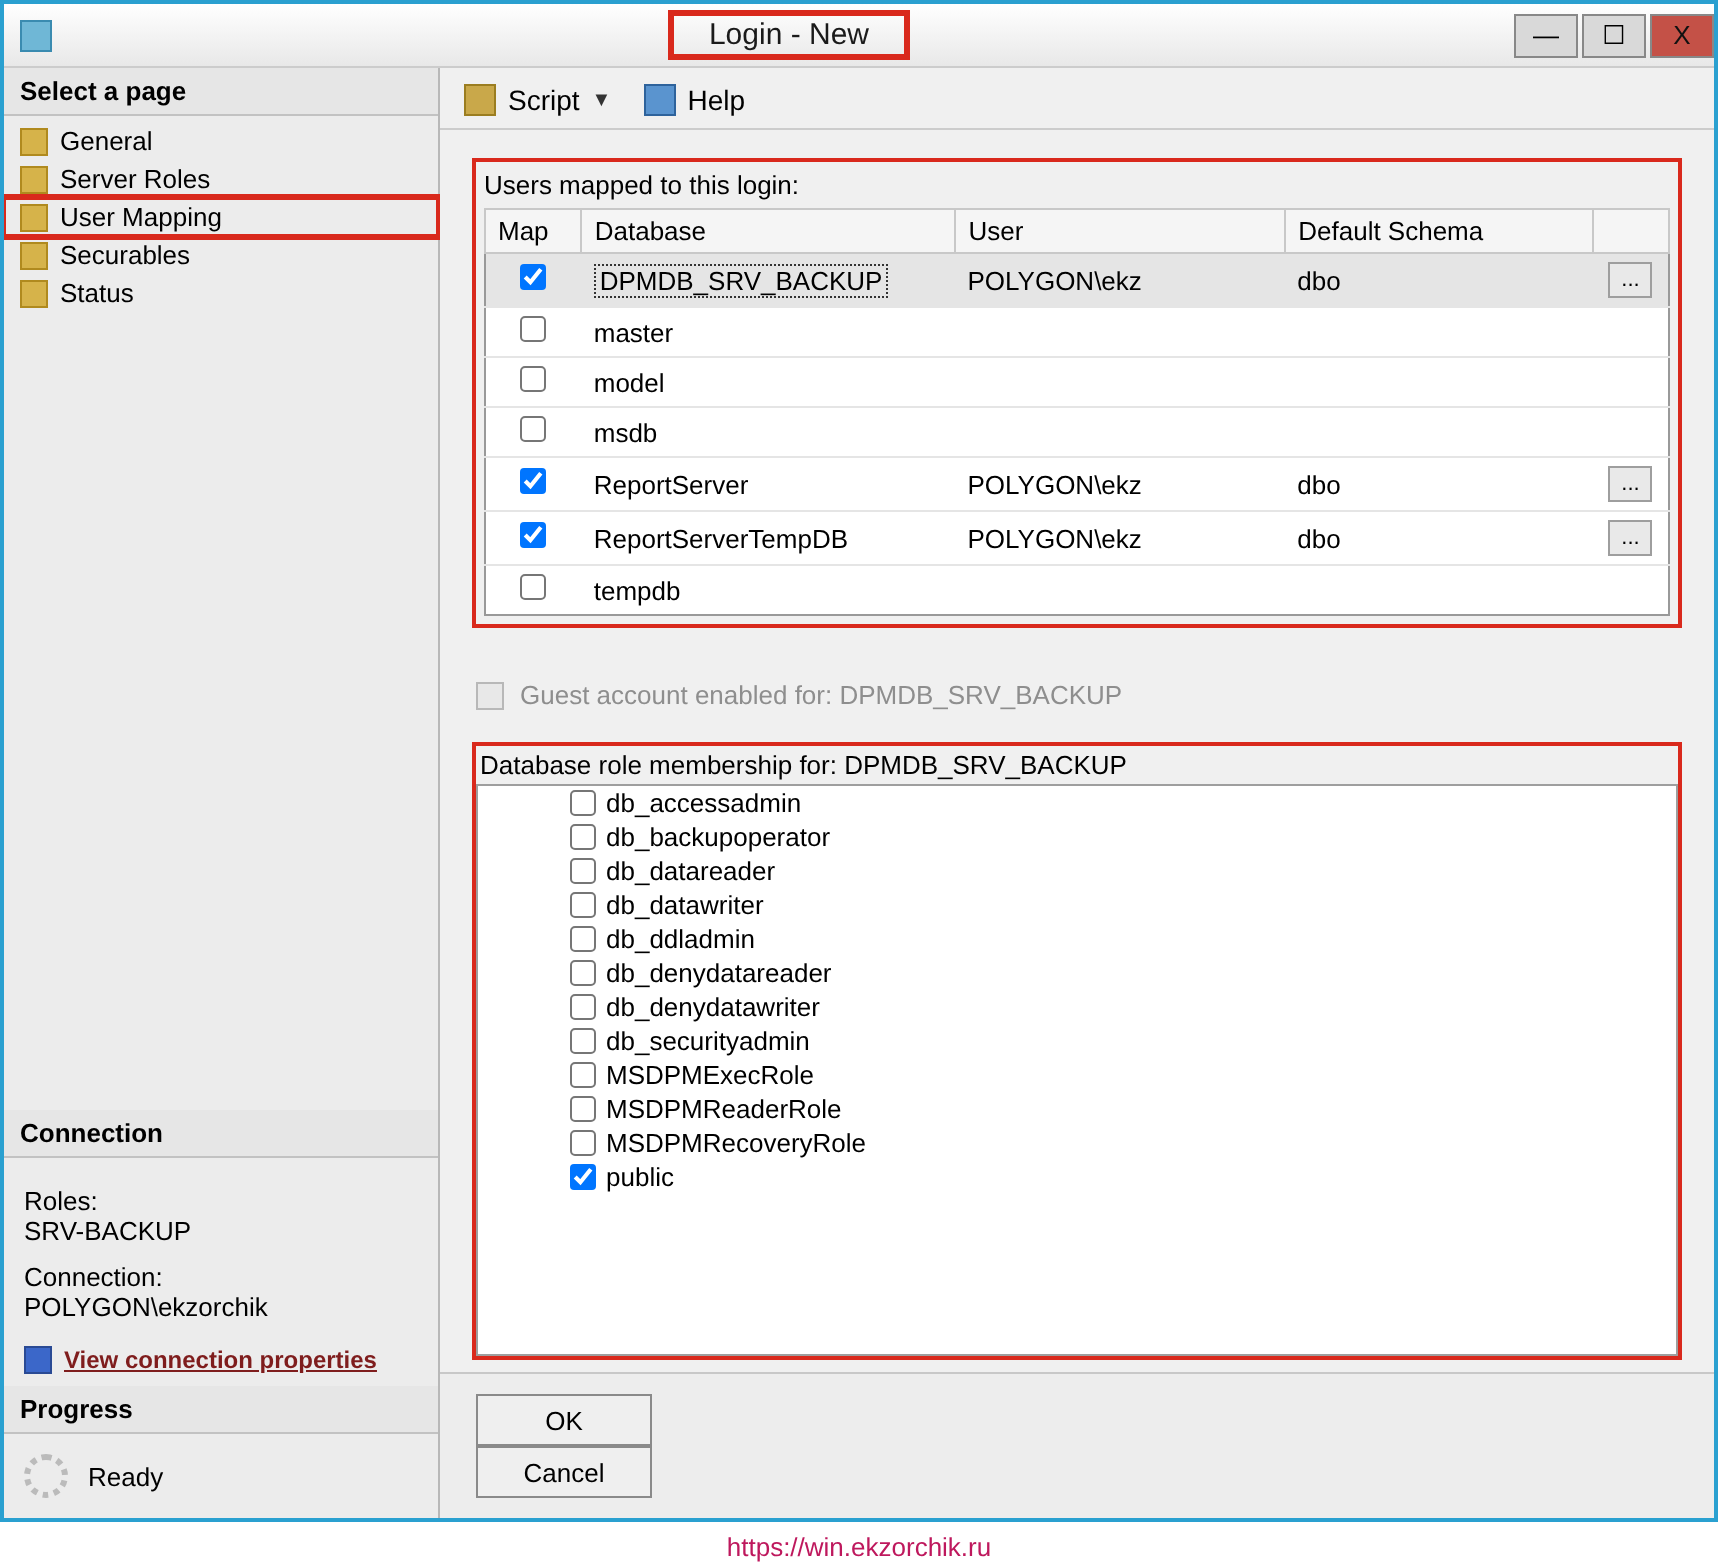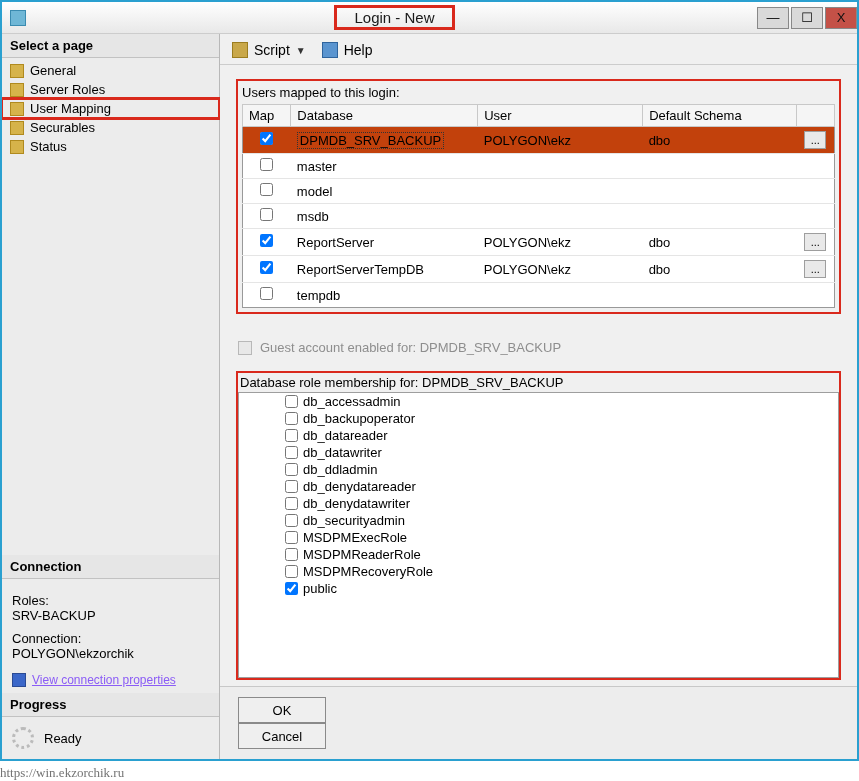--- a/index.html
+++ b/index.html
@@ -92,21 +92,21 @@
   .page-icon {
     width: 14px; height: 14px;
     background: #d6b34a;
     border: 1px solid #b08a1e;
   }
   .connection-body { padding: 6px 10px; font-size: 13px; }
   .connection-body .label { margin-top: 8px; }
   .connection-body .value { margin-bottom: 4px; }
   .link-row { display: flex; align-items: center; gap: 6px; margin-top: 12px; }
   .link-row .icon { width: 14px; height: 14px; background: #3b67c9; border: 1px solid #2a4a94; }
-  .link-row a { color: #8b5cf6; text-decoration: underline; font-size: 12px; }
+  .link-row a { color: #7f1d1d; text-decoration: underline; font-size: 12px; font-weight: bold; }
   .progress-body { padding: 10px; display: flex; align-items: center; gap: 10px; font-size: 13px;}
   .spinner {
     width: 22px; height: 22px;
     border: 3px dotted #bbb;
     border-radius: 50%;
   }
 
   .top-toolbar {
     padding: 8px 12px 6px 12px;
     display: flex; align-items: center; gap: 6px;
@@ -139,21 +139,21 @@
     background: #f5f5f5;
     border: 1px solid #c8c8c8;
     text-align: left;
     padding: 3px 6px;
     font-weight: normal;
   }
   .users-table td {
     border-top: 1px solid #e5e5e5;
     padding: 4px 6px;
   }
-  .users-table tr.selected td { background: #c2410c; }
+  .users-table tr.selected td { background: #e5e5e5; }
   .dbname-selected {
     display: inline-block;
     border: 1px dotted #333;
     padding: 0 2px;
   }
   .ellipsis-btn {
     width: 22px; height: 18px;
     border: 1px solid #9e9e9e;
     background: #e9e9e9;
     display: inline-flex; align-items: center; justify-content: center;
@@ -211,21 +211,22 @@
   }
   .footer-bar button {
     width: 88px; height: 26px;
     background: #efefef;
     border: 1px solid #8a8a8a;
     font-size: 13px;
   }
   .src-link {
     position: absolute;
     bottom: 0; left: 0; right: 0;
-    font-size: 13px; color: #737373; font-family: Liberation Serif, serif;
+    text-align: center;
+    font-size: 13px; color: #be185d;
   }
 </style>
 </head>
 <body>
 
 <div class="window">
   <div class="titlebar">
     <div class="titlebar-icon"></div>
     <div class="titlebar-title">
       <span class="titlebar-title-inner highlight-red" style="padding:2px 18px;">Login - New</span>

